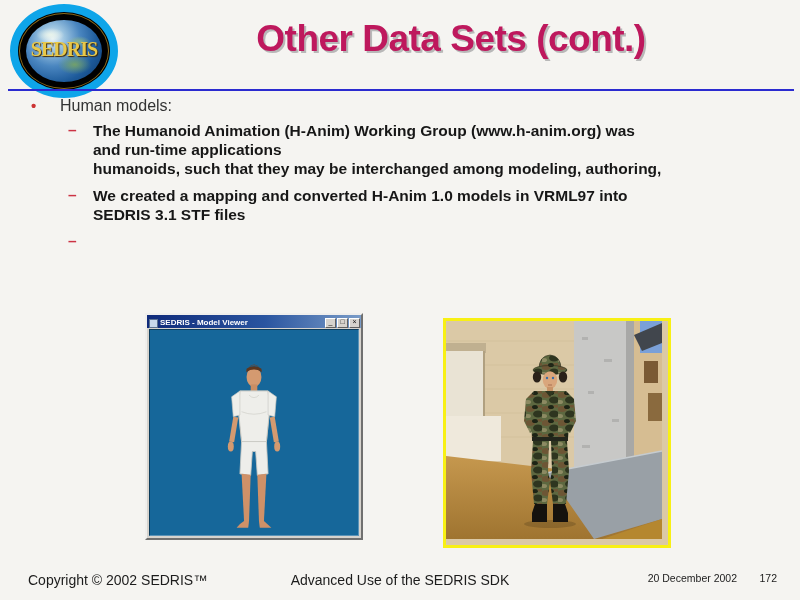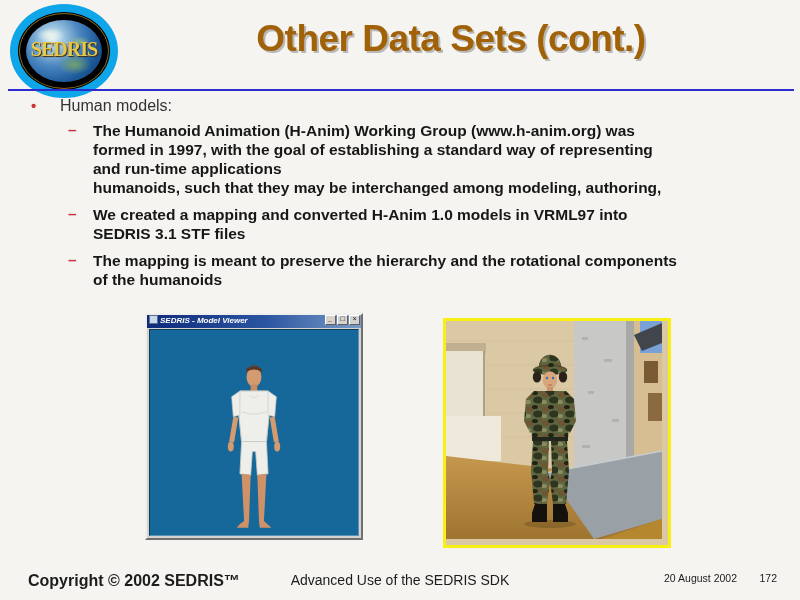--- a/index.html
+++ b/index.html
@@ -19,59 +19,59 @@
       radial-gradient(ellipse 24px 14px at 64% 72%, rgba(120,165,100,.9) 0%, rgba(120,165,100,0) 70%),
       radial-gradient(ellipse 16px 8px at 70% 35%, rgba(150,190,130,.8) 0%, rgba(150,190,130,0) 70%),
       radial-gradient(circle at 35% 30%, #e8f2f8 0%, #9cc4e0 18%, #4a86c0 42%, #1d5a9a 68%, #0b3668 100%);
   }
   .logo-text { position:absolute; left:0; width:100%; top:50%; transform:translateY(-55%);
     text-align:center; font-family:"Liberation Serif", serif; font-weight:bold;
     font-size:20px; color:#e8c84a; letter-spacing:-1px; text-shadow:1px 1px 1px #402800; }
 
   
   .title { position:absolute; left:110px; right:8px; top:18px; text-align:center;
-    font-size:37px; font-weight:bold; color:#a16207; letter-spacing:-0.5px;
+    font-size:37px; font-weight:bold; color:#be185d; letter-spacing:-0.5px;
     text-shadow:2px 2px 0 #b8b8b8; }
   .rule { position:absolute; left:8px; right:6px; top:89px; height:2px; background:#2b2bd0; }
 
   
   .bullet-row { position:absolute; left:0; top:97px; }
   .bullet-dot { position:absolute; left:31px; top:0; color:#cc3333; font-size:15px; font-weight:bold; }
   .bullet-label { position:absolute; left:60px; top:0; width:700px;
     font-size:16px; font-weight:normal; color:#333; white-space:nowrap; }
   .sub-bullets { position:absolute; left:0; top:121px; }
   .sub-bullet { position:relative; margin-bottom:8px; }
   .sub-dash { position:absolute; left:68px; top:0; color:#cc3344; font-size:15.5px; font-weight:bold; }
   .sub-lines { margin-left:93px; }
   .sub-line { display:block; font-size:15.5px; font-weight:bold; color:#171717;
     line-height:19px; white-space:nowrap; }
 
   
   .viewer-window { position:absolute; left:145px; top:313px; width:218px; height:227px;
     background:#d6d3ce; border:2px solid; border-color:#f0efed #707070 #707070 #f0efed;
     box-sizing:border-box; }
-  .titlebar { height:13px; display:flex; align-items:flex-start; padding:0 1px;
-    background:linear-gradient(90deg,#0f2a7a 0%,#2a55a0 55%,#7a9cc8 100%);font-style:italic; }
+  .titlebar { height:13px; display:flex; align-items:flex-end; padding:0 1px;
+    background:linear-gradient(90deg,#0f2a7a 0%,#2a55a0 55%,#7a9cc8 100%); }
   .win-icon { width:7px; height:7px; background:#c8d8ec; border:1px solid #5a7090; margin:0 2px 0 1px; }
   .win-title { flex:1; color:#fff; font-size:8px; font-weight:bold; line-height:11px;
     white-space:nowrap; overflow:hidden; }
   .win-btn { width:11px; height:10px; margin-left:1px; background:#d6d3ce;
     border:1px solid; border-color:#fff #606060 #606060 #fff; box-sizing:border-box;
     font-size:7px; line-height:6px; text-align:center; color:#111; }
   .viewport { position:absolute; left:2px; right:2px; top:14px; bottom:2px;
     background:#16679a; border:1px solid; border-color:#0c3c5c #5a93b8 #5a93b8 #0c3c5c; overflow:hidden; }
   .human-svg { position:absolute; top:32px; left:50%; transform:translateX(-50%); height:174px; }
 
   
   .soldier-frame { position:absolute; left:443px; top:318px; width:222px; height:224px;
     border:3px solid #f8f014; box-sizing:content-box; background:#dbc9a6; }
   .soldier-frame svg { display:block; }
 
   
-  .footer-copyright { position:absolute; left:28px; top:572px; font-size:16px; color:#1c1c1c;font-weight:bold; }
+  .footer-copyright { position:absolute; left:28px; top:572px; font-size:14px; color:#1c1c1c; }
   .footer-center { position:absolute; left:0; width:100%; top:572px; text-align:center;
     font-size:14px; color:#1c1c1c; }
   .footer-date { position:absolute; right:63px; top:572px; font-size:10.5px; color:#1c1c1c; }
   .footer-page { position:absolute; right:23px; top:572px; font-size:10.5px; color:#1c1c1c; }
 </style>
 </head>
 <body>
 
 <div class="slide">
 
@@ -86,38 +86,33 @@
   <div class="bullet-row">
     <span class="bullet-dot">•</span>
     <span class="bullet-label">Human models:</span>
   </div>
 
   <div class="sub-bullets">
     <div class="sub-bullet">
       <span class="sub-dash">–</span>
       <div class="sub-lines">
         <span class="sub-line">The Humanoid Animation (H-Anim) Working Group (www.h-anim.org) was</span>
-        <span class="sub-line">formed in 1997, with the goal of establishing a standard way of representing</span>
         <span class="sub-line">and run-time applications</span>
         <span class="sub-line">humanoids, such that they may be interchanged among modeling, authoring,</span>
       </div>
     </div>
     <div class="sub-bullet">
       <span class="sub-dash">–</span>
       <div class="sub-lines">
         <span class="sub-line">We created a mapping and converted H-Anim 1.0 models in VRML97 into</span>
         <span class="sub-line">SEDRIS 3.1 STF files</span>
       </div>
     </div>
     <div class="sub-bullet">
       <span class="sub-dash">–</span>
-      <div class="sub-lines">
-        <span class="sub-line">The mapping is meant to preserve the hierarchy and the rotational components</span>
-        <span class="sub-line">of the humanoids</span>
-      </div>
     </div>
   </div>
 
   <div class="viewer-window">
     <div class="titlebar">
       <span class="win-icon"></span>
       <span class="win-title">SEDRIS - Model Viewer</span>
       <span class="win-btn">_</span>
       <span class="win-btn">□</span>
       <span class="win-btn">×</span>
@@ -231,16 +226,16 @@
         <path d="M105,120 L121,120 L123,150 L120,183 L107,183 L104,160 L106,150 Z" fill="url(#camo)"></path>
 
         <path d="M89,183 L101,183 L101,201 L86,201 L86,192 Z" fill="#15120e"></path>
         <path d="M107,183 L119,183 L122,192 L122,201 L107,201 Z" fill="#15120e"></path>
       </g>
     </svg>
   </div>
 
   <div class="footer-copyright">Copyright © 2002 SEDRIS™</div>
   <div class="footer-center">Advanced Use of the SEDRIS SDK</div>
-  <div class="footer-date">20 August 2002</div>
+  <div class="footer-date">20 December 2002</div>
   <div class="footer-page">172</div>
 
 </div>
 
 </body></html>

